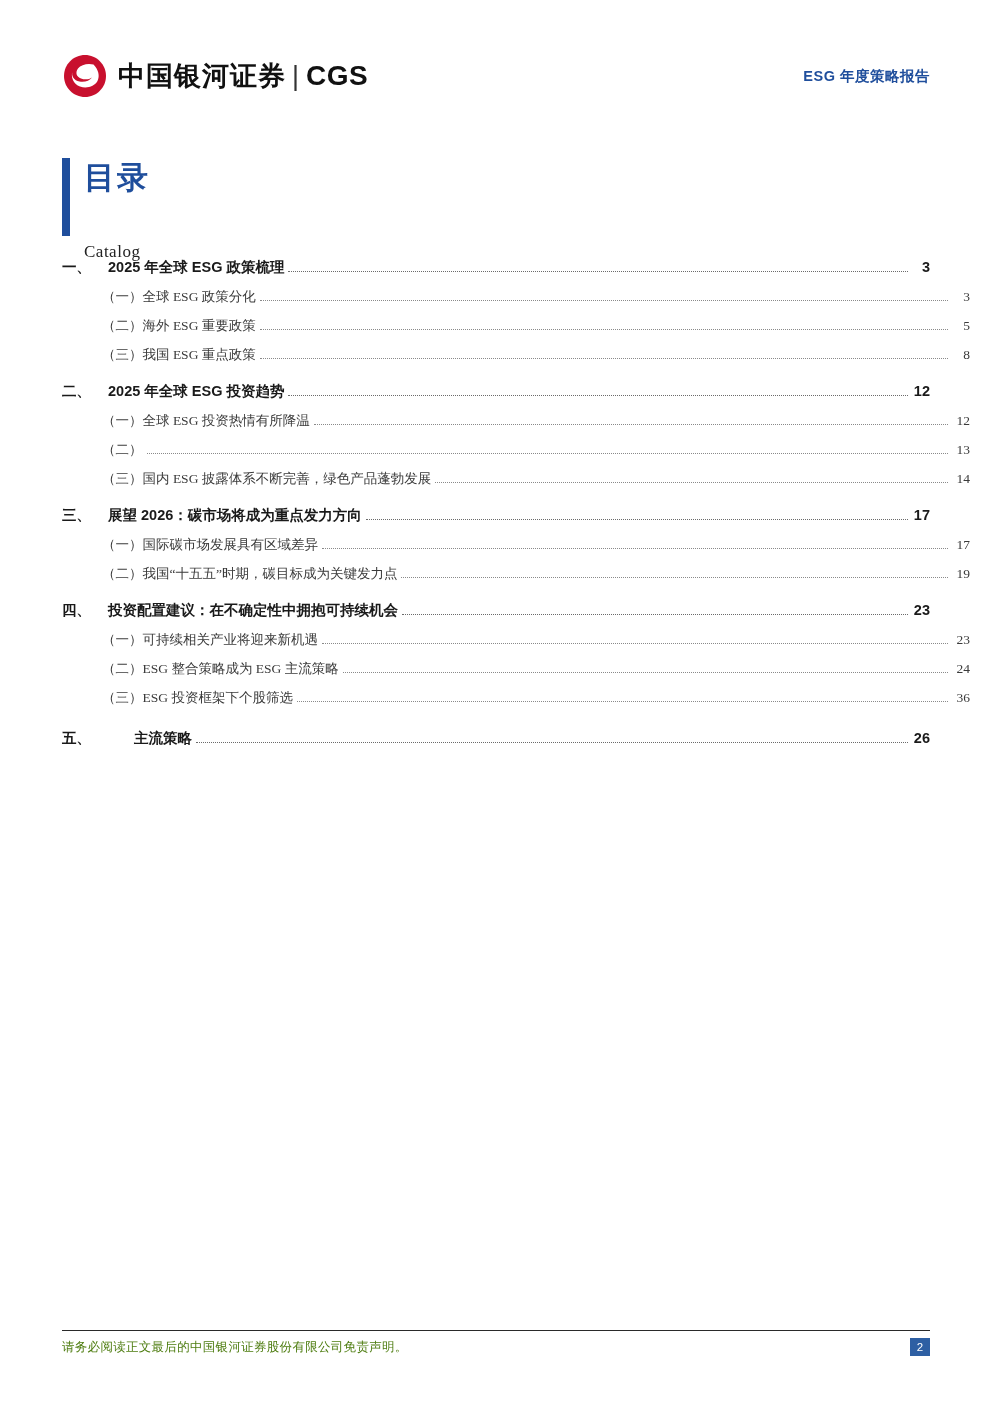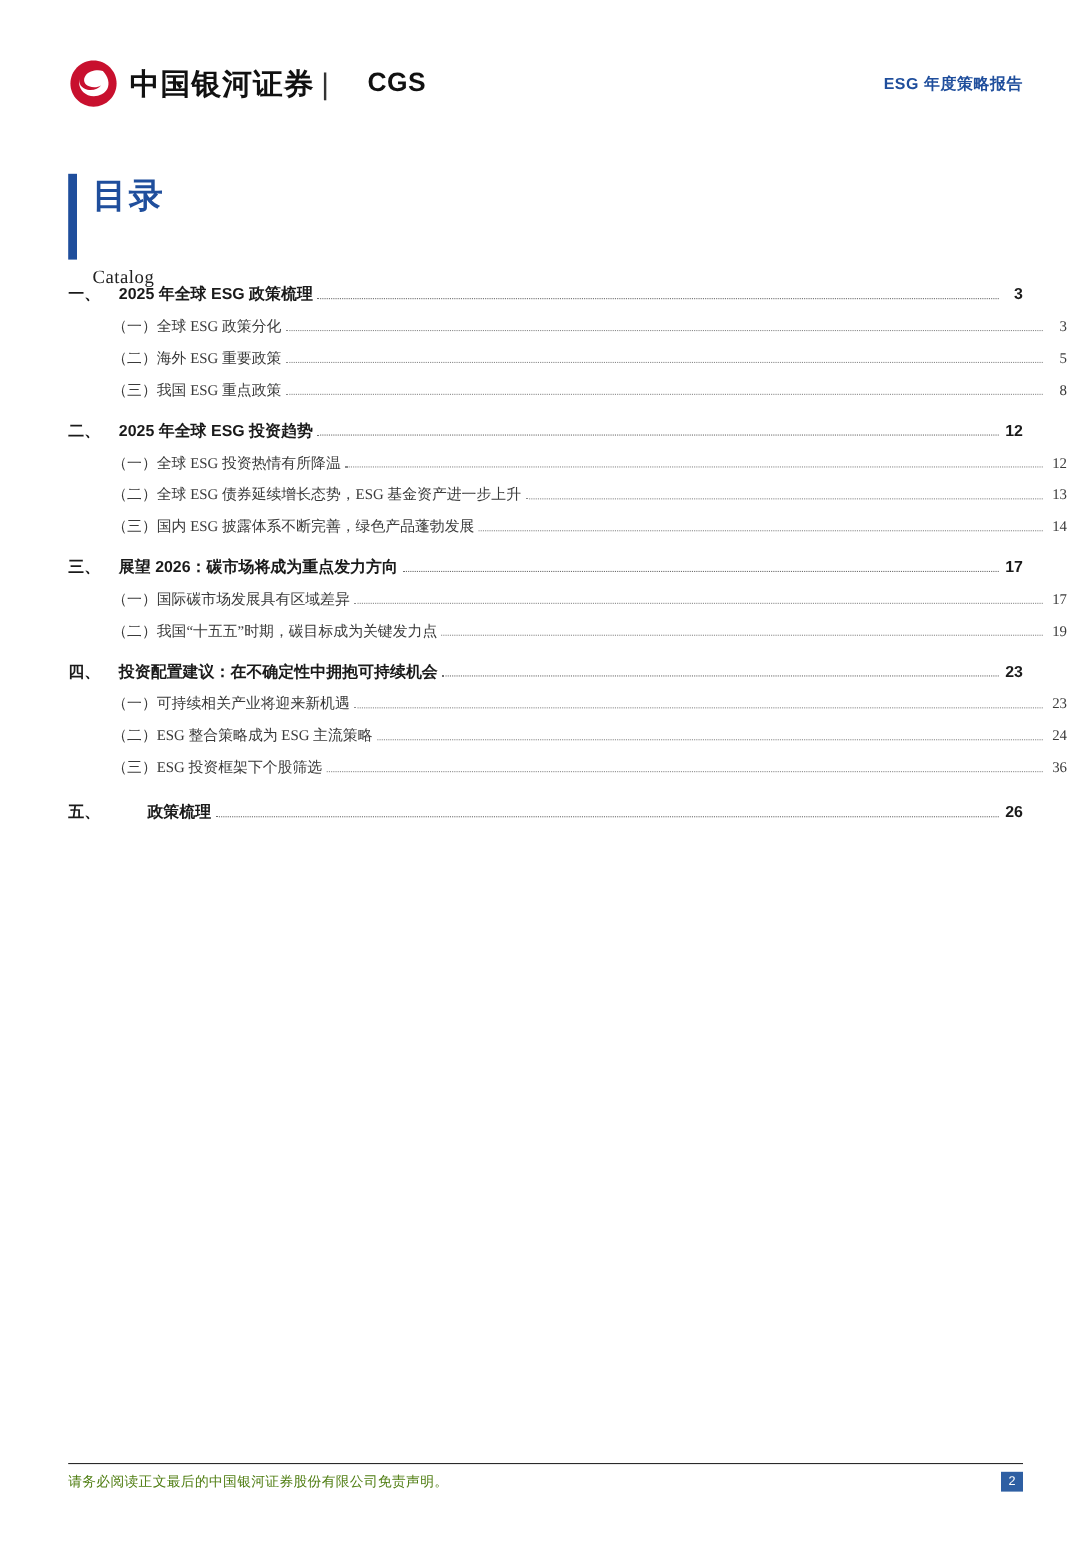--- a/index.html
+++ b/index.html
@@ -57,23 +57,22 @@
   }
   .logo-cn {
     font-size: 27px;
   }
   .logo-sep {
     margin: 0 6px;
     color: #333;
     font-weight: normal;
   }
   .logo-en {
-    font-size: 24px;
+    font-size: 28px;
     letter-spacing: 0.5px;
-    margin-left: 28px;
   }
   .header-right {
     font-family: "Liberation Sans", sans-serif;
     font-weight: bold;
     font-size: 14.5px;
     color: #1f4e9c;
     letter-spacing: 0.5px;
     white-space: nowrap;
   }
 
@@ -279,21 +278,20 @@
         <span class="toc-page">12</span>
       </div>
       <div class="toc-row level2">
         <span class="toc-num">（一）</span>
         <span class="toc-text">全球 ESG 投资热情有所降温</span>
         <span class="toc-dots"></span>
         <span class="toc-page">12</span>
       </div>
       <div class="toc-row level2">
         <span class="toc-num">（二）</span>
-        <span class="toc-text">全球 ESG 债券延续增长态势，ESG 基金资产进一步上升</span>
         <span class="toc-dots"></span>
         <span class="toc-page">13</span>
       </div>
       <div class="toc-row level2">
         <span class="toc-num">（三）</span>
         <span class="toc-text">国内 ESG 披露体系不断完善，绿色产品蓬勃发展</span>
         <span class="toc-dots"></span>
         <span class="toc-page">14</span>
       </div>
       <div class="toc-row level1">
@@ -333,21 +331,21 @@
         <span class="toc-page">24</span>
       </div>
       <div class="toc-row level2">
         <span class="toc-num">（三）</span>
         <span class="toc-text">ESG 投资框架下个股筛选</span>
         <span class="toc-dots"></span>
         <span class="toc-page">36</span>
       </div>
       <div class="toc-row level1 last-item">
         <span class="toc-num">五、</span>
-        <span class="toc-text">政策梳理</span>
+        <span class="toc-text">主流策略</span>
         <span class="toc-dots"></span>
         <span class="toc-page">26</span>
       </div>
     </div>
 
   <div class="footer-rule"></div>
   <div class="footer">
     <div class="footer-text">请务必阅读正文最后的中国银河证券股份有限公司免责声明。</div>
     <div class="footer-page">2</div>
   </div>

